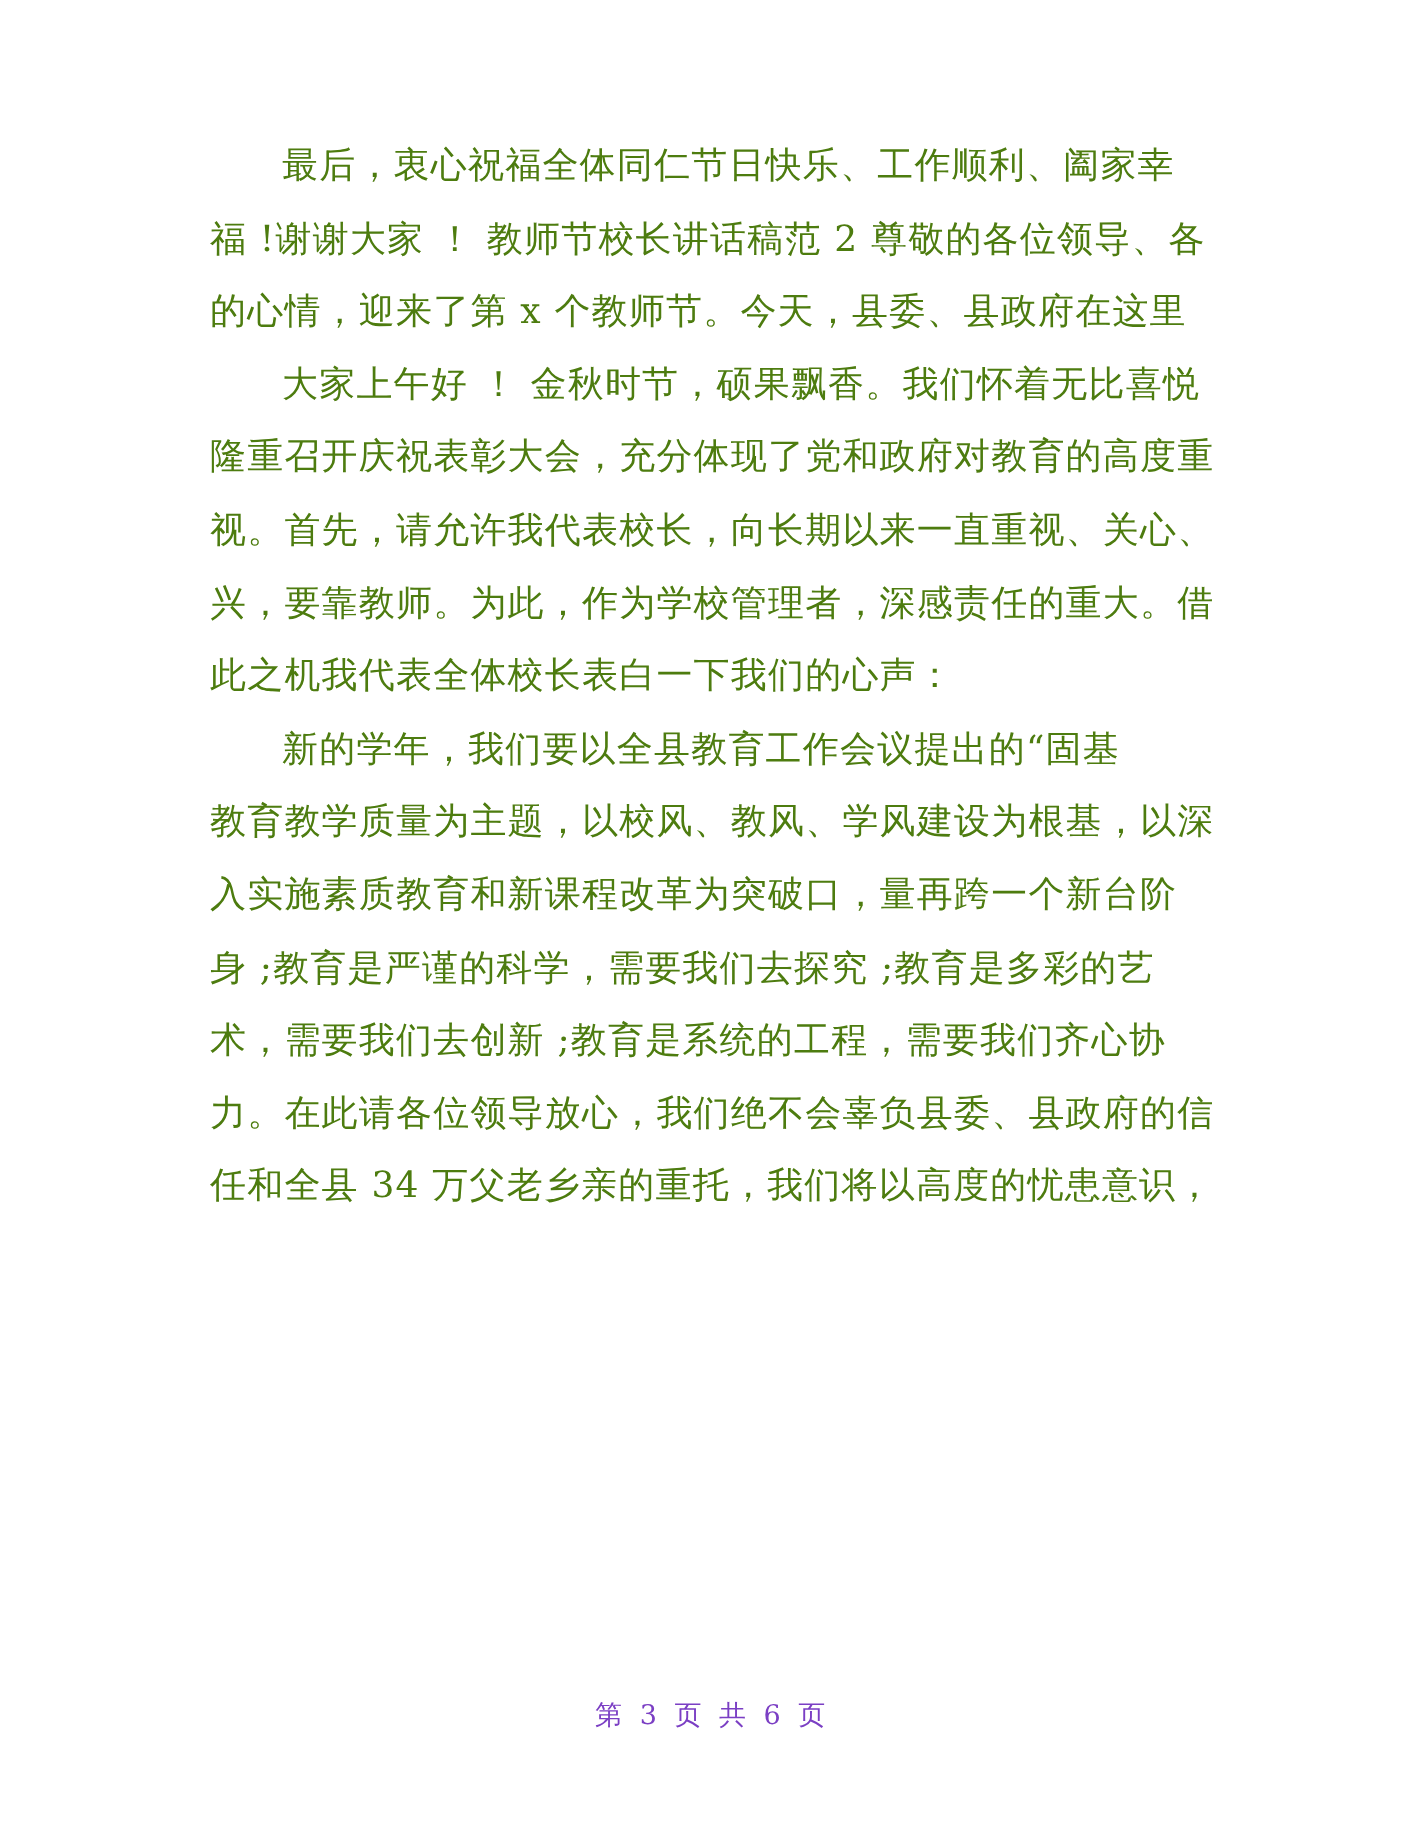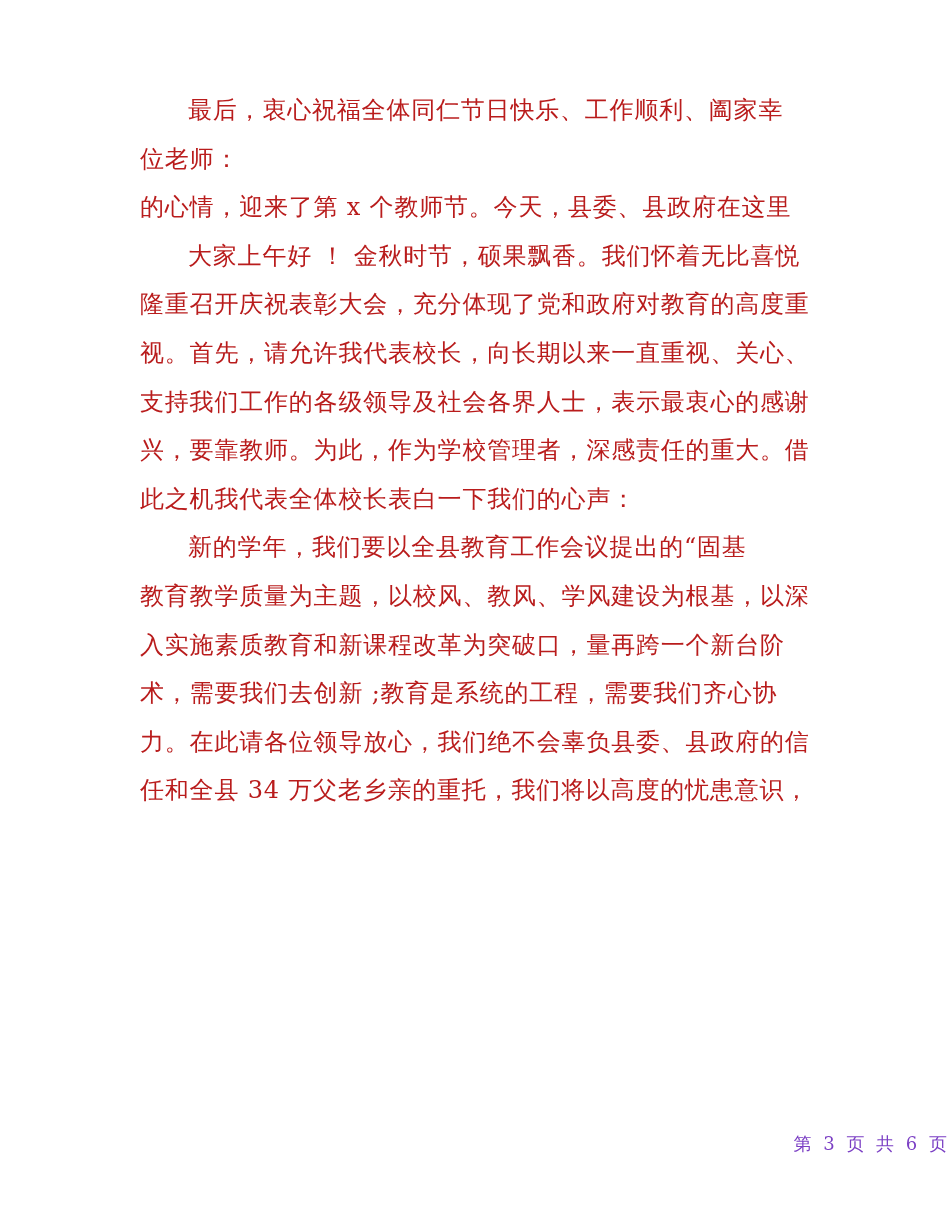--- a/index.html
+++ b/index.html
@@ -19,57 +19,57 @@
     position: absolute;
     left: 140px;
     top: 86px;
     width: 676px;
   }
   .doc-line {
     font-size: 24px;
     line-height: 48.6px;
     height: 48.6px;
     letter-spacing: 0.8px;
-    color: #b91c1c;
+    color: #4d7c0f;
     white-space: nowrap;
     font-weight: 400;
   }
   .doc-line.indent {
     padding-left: 48px;
   }
   .footer {
     position: absolute;
     top: 1130px;
     left: 0;
     width: 100%;
-    text-align: right;
+    text-align: center;
     font-size: 18px;
     letter-spacing: 3px;
     line-height: 28px;
     font-family: "DejaVu Serif", "Liberation Serif", serif;
   }
 </style>
 </head>
 <body>
 
 <div class="page">
   <div class="content" style="color: rgb(26, 26, 26);">
 
   <div class="doc-line indent">最后，衷心祝福全体同仁节日快乐、工作顺利、阖家幸</div>
-      <div class="doc-line">位老师：</div>
+      <div class="doc-line">福 !谢谢大家 ！ 教师节校长讲话稿范 2 尊敬的各位领导、各</div>
       <div class="doc-line">的心情，迎来了第 x 个教师节。今天，县委、县政府在这里</div>
       <div class="doc-line indent">大家上午好 ！ 金秋时节，硕果飘香。我们怀着无比喜悦</div>
       <div class="doc-line">隆重召开庆祝表彰大会，充分体现了党和政府对教育的高度重</div>
       <div class="doc-line">视。首先，请允许我代表校长，向长期以来一直重视、关心、</div>
-      <div class="doc-line">支持我们工作的各级领导及社会各界人士，表示最衷心的感谢</div>
       <div class="doc-line">兴，要靠教师。为此，作为学校管理者，深感责任的重大。借</div>
       <div class="doc-line">此之机我代表全体校长表白一下我们的心声：</div>
       <div class="doc-line indent">新的学年，我们要以全县教育工作会议提出的“固基</div>
       <div class="doc-line">教育教学质量为主题，以校风、教风、学风建设为根基，以深</div>
       <div class="doc-line">入实施素质教育和新课程改革为突破口，量再跨一个新台阶</div>
+      <div class="doc-line">身 ;教育是严谨的科学，需要我们去探究 ;教育是多彩的艺</div>
       <div class="doc-line">术，需要我们去创新 ;教育是系统的工程，需要我们齐心协</div>
       <div class="doc-line">力。在此请各位领导放心，我们绝不会辜负县委、县政府的信</div>
       <div class="doc-line">任和全县 34 万父老乡亲的重托，我们将以高度的忧患意识，</div>
     </div>
   <div class="footer" style="color: rgb(123, 63, 196);">
     <span>第 3 页 共 6 页</span>
   </div>
 </div>
 
 </body></html>

